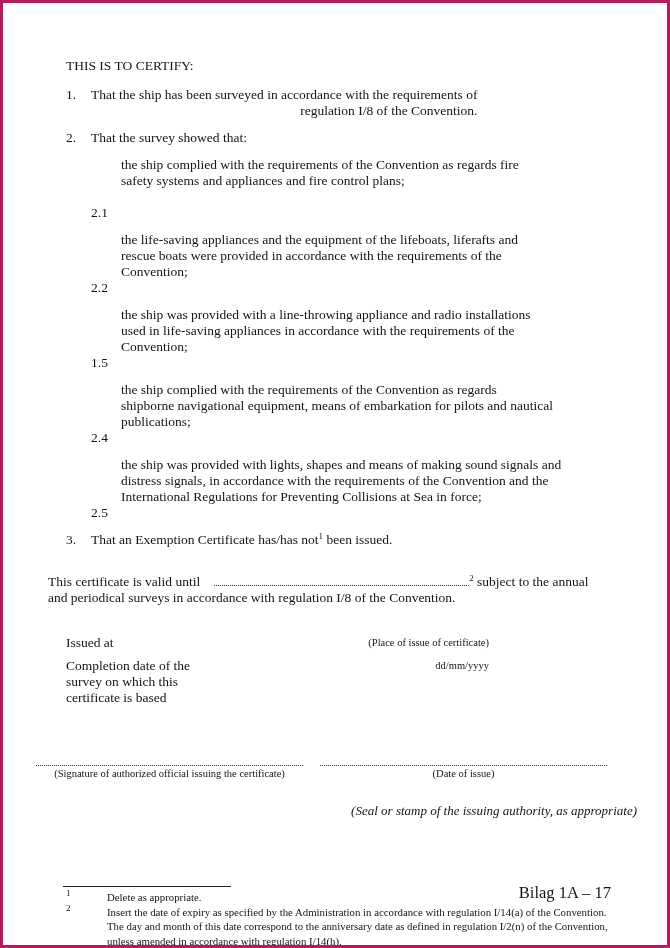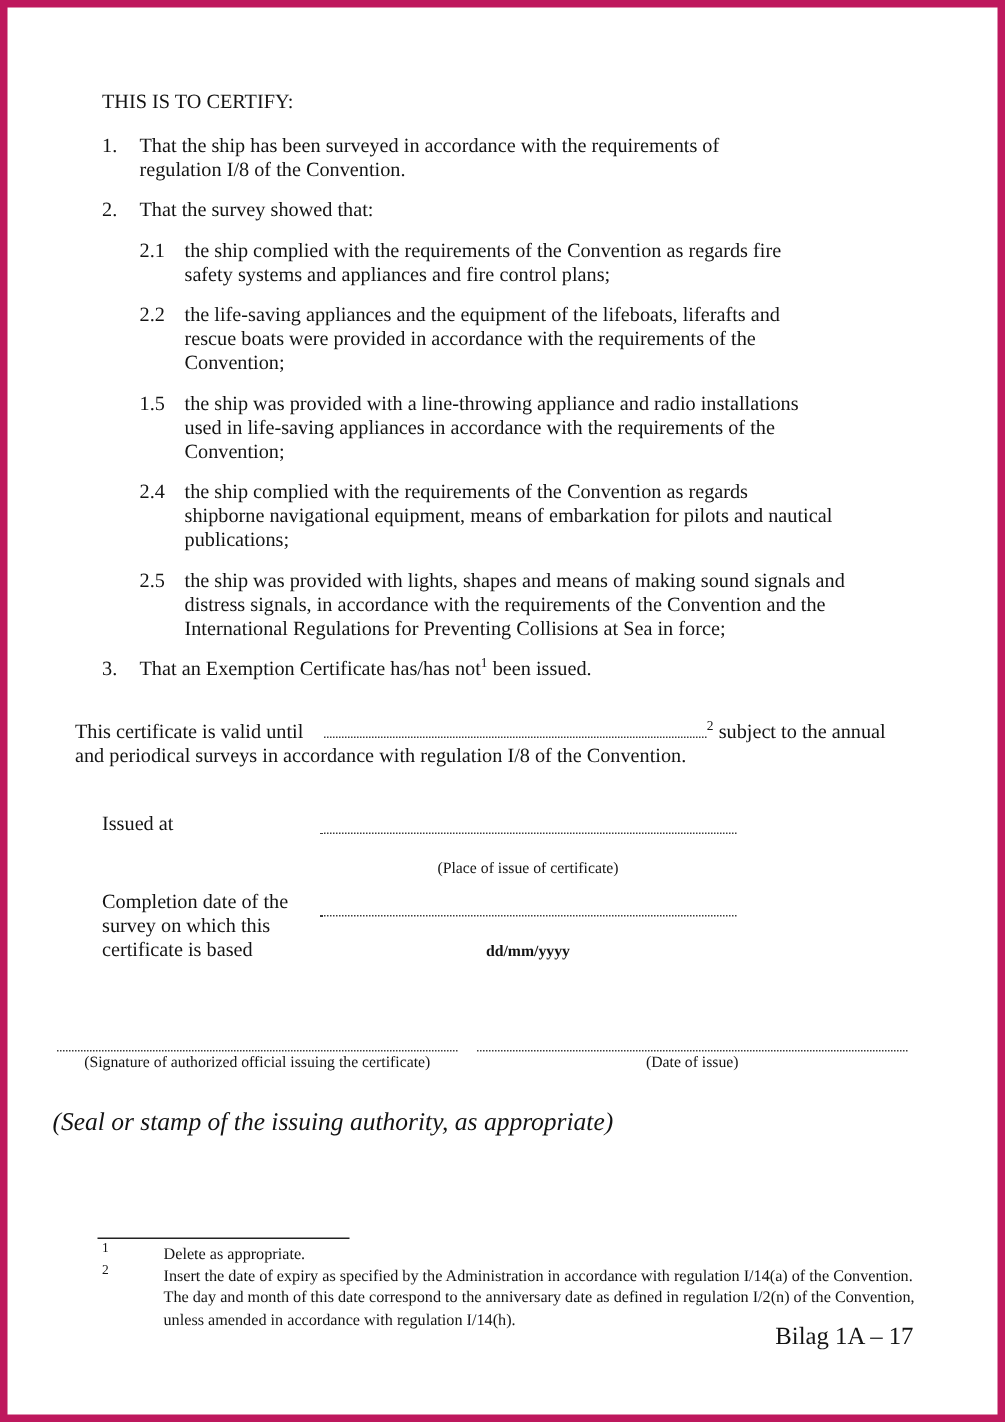--- a/index.html
+++ b/index.html
@@ -1,43 +1,43 @@
 <!DOCTYPE html>
 <html><head>
 <meta charset="utf-8">
 <style>
   html,body { margin:0; padding:0; background:#fff; }
   .page {
     width:670px; height:948px; box-sizing:border-box;
-    background:#ffffff; border:5px solid #be185d;
+    background:#ffffff; border:3px solid #be185d;
     font-family:"Liberation Serif", serif; color:#141414;
     overflow:hidden; position:relative;
   }
   .certify { margin:55px 98px 13px 63px; font-size:13.5px; }
   .item { display:flex; margin:0 98px 11px 63px; font-size:13.5px; line-height:16px; }
   .item .num { width:25px; flex:none; }
-  .item .txt { white-space:pre-line; }
+  .item .txt { white-space:pre-line;text-align:right; }
   .subitem { display:flex; margin:0 88px 11px 88px; font-size:13.5px; line-height:16px; }
-  .subitem .num { width:30px; flex:none; }
+  .subitem .num { width:30px; flex:none;margin-top:48px; }
   .subitem .txt { white-space:pre-line; }
   sup { font-size:9px; line-height:0; }
   .valid-para { margin:25px 60px 0 45px; font-size:13.5px; line-height:16px; }
   .blank { display:inline-block; border-bottom:1px dotted #3a3a3a; height:12px; vertical-align:baseline; }
   .blank-valid { width:255px; margin-left:14px; }
   .issue-grid { display:grid; grid-template-columns:145px 278px; row-gap:7px; margin:29px 0 0 63px; font-size:13.5px; line-height:16px; }
   .issue-label { white-space:pre-line; }
-  .field { display:flex; flex-direction:column; justify-content:flex-end;gap:16px; }
+  .field { display:flex; flex-direction:row; justify-content:flex-end; }
   .field .line { border-bottom:1px dotted #3a3a3a; height:14px; }
   .caption { text-align:center; font-size:10.5px; line-height:13px; margin-top:1px; }
-  .caption-bold { font-weight:bold; }
+  .caption-bold { font-weight:normal; }
   .sign-row { display:flex; justify-content:space-between; margin:49px 60px 0 33px; }
   .sign-block { width:287px; }
   .sign-block.right { width:267px; }
   .sign-block .line { border-bottom:1px dotted #3a3a3a; height:10px; }
-  .seal { margin:23px 30px 0 30px; text-align:left; font-style:italic; font-size:17px; }
+  .seal { margin:23px 30px 0 30px; text-align:right; font-style:italic; font-size:13px; }
   .fnrule { margin:67px 0 3px 60px; width:168px; border-top:1px solid #222; }
   .fn { display:flex; margin:0 40px 0 63px; font-size:10.8px; line-height:14.5px; }
   .fn .fn-marker { width:25px; flex:none; }
   .fn .txt { white-space:pre-line;margin-left:16px; }
   .page-label { position:absolute; right:56px; bottom:42px; font-size:16.5px; }
 </style>
 </head>
 <body>
 
 <div class="page">

